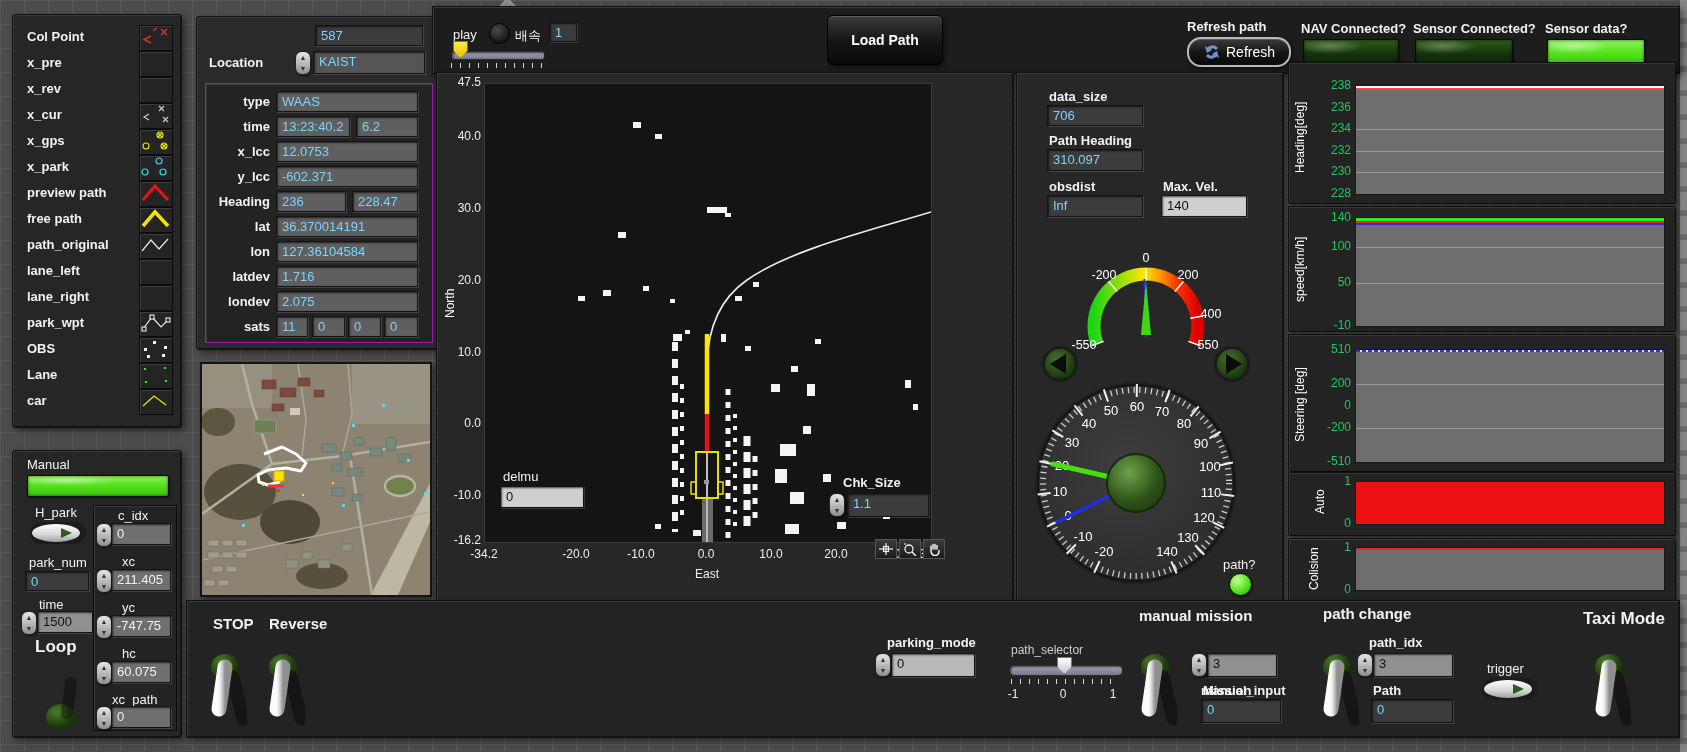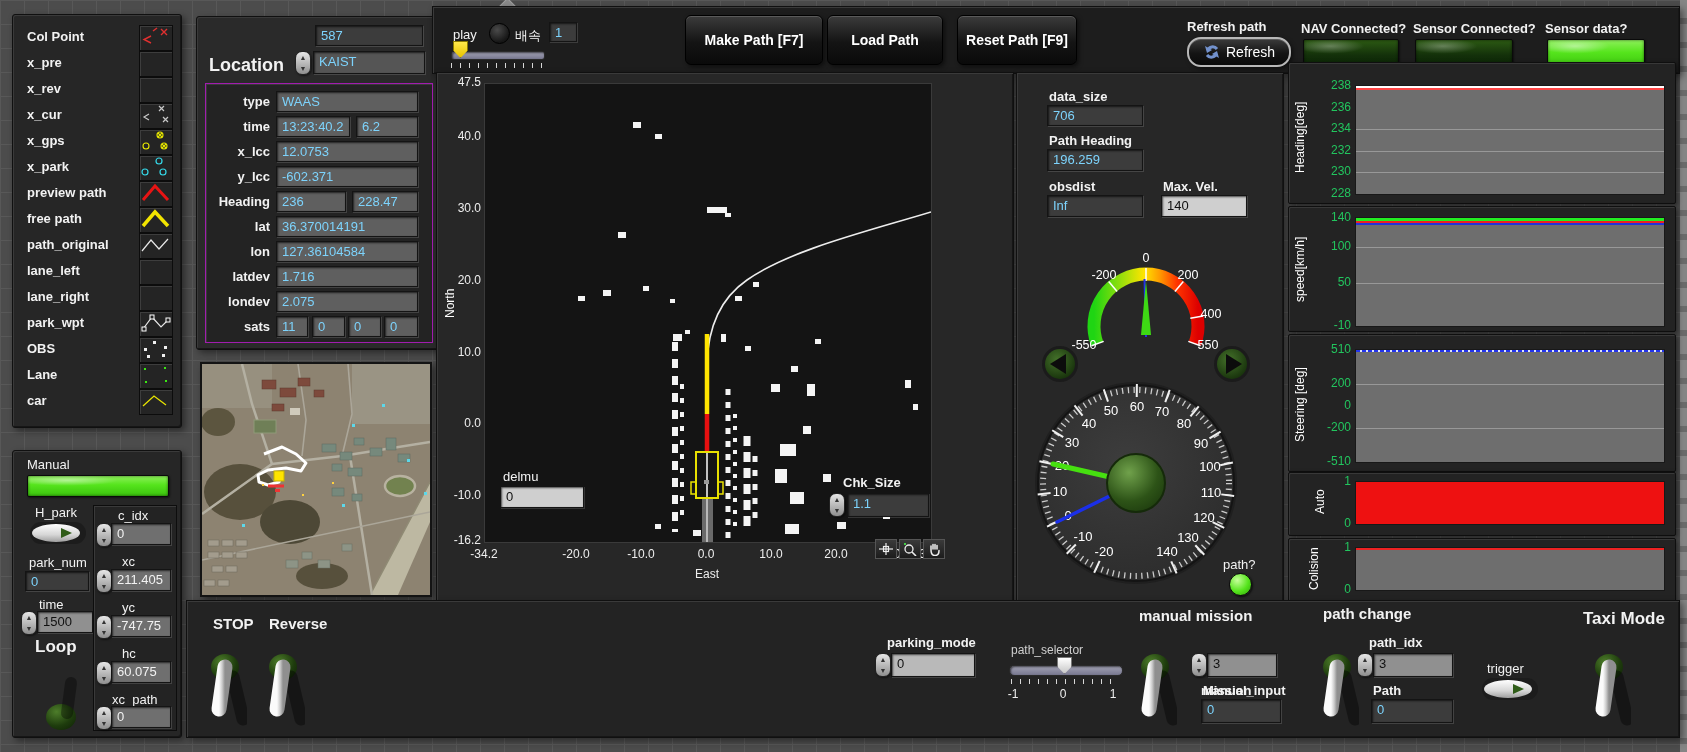--- a/index.html
+++ b/index.html
@@ -243,21 +243,21 @@
     <div class="legend-box">
       <svg width="32" height="22">
           <polyline points="3,16 14,6 26,15" stroke="#e8e400" stroke-width="1.3" fill="none"></polyline>
         </svg>
     </div>
   </div>
 </div>
 
 <div class="panel" style="left:196px;top:16px;width:242px;height:332px;background:#2a2a2a;">
   <div class="fld dark" style="left:118px;top:8px;width:108px;height:21px;">587</div>
-  <span class="lbl" style="left:12px;top:38px;font-size:18px;">Location</span>
+  <span class="lbl" style="left:12px;top:38px;font-size:13px;">Location</span>
   <div class="spin" style="left:98px;top:34px;">
       <div>▲</div>
       <div>▼</div>
     </div>
   <div class="fld" style="left:116px;top:34px;width:112px;height:23px;background:#555;">KAIST</div>
 
   <div class="abs" style="left:8px;top:66px;width:226px;height:258px;background:#232323;border:1px solid #a21caf;box-shadow:inset 1px 1px 0 #3a3a3a;">
     <span class="lbl" style="left:0;top:10px;width:64px;text-align:right;">type</span>
     <div class="fld" style="left:70px;top:7px;width:142px;height:21px;">WAAS</div>
 
@@ -379,23 +379,21 @@
 <div class="panel" style="left:432px;top:6px;width:1246px;height:66px;background:#1d1d1d;border-radius:0;">
   <span class="lbl plain" style="left:20px;top:20px;">play</span>
   <div class="abs" style="left:56px;top:16px;width:19px;height:19px;border-radius:50%;border:1px solid #000;
               background:radial-gradient(circle at 38% 32%,#4a4a4a,#161616 70%),radial-gradient(circle at 60% 60%,rgba(60,160,40,.4),transparent 60%);"></div>
   <span class="lbl plain" style="left:82px;top:20px;">배속</span>
   <div class="fld dark" style="left:116px;top:15px;width:28px;height:20px;">1</div>
   <div class="track" style="left:18px;top:44px;width:92px;height:7px;"></div>
   <div class="ptr" style="left:20px;top:34px;background:linear-gradient(180deg,#ffe84a,#e8c400);border:1px solid #8a7a00;"></div>
   <div class="ticksrow" style="left:18px;top:56px;width:92px;"></div>
 
-  <div class="btn dark" style="left:252px;top:8px;width:138px;height:50px;">Make Path [F7]</div>
   <div class="btn dark" style="left:394px;top:8px;width:116px;height:50px;">Load Path</div>
-  <div class="btn dark" style="left:524px;top:8px;width:120px;height:50px;">Reset Path [F9]</div>
 
   <span class="lbl" style="left:754px;top:12px;">Refresh path</span>
   <div class="btn dark" style="left:754px;top:30px;width:104px;height:30px;border-radius:14px;border:2px solid #b8b8b8;font-weight:normal;">
     <svg width="18" height="16" style="margin-right:5px;">
       <path d="M14 5 A5.5 5.5 0 0 0 4.5 6.5" stroke="#7291cc" stroke-width="3" fill="none"></path>
       <path d="M2 2 L4 9 L9 6 Z" fill="#7291cc"></path>
       <path d="M4 11 A5.5 5.5 0 0 0 13.5 9.5" stroke="#7291cc" stroke-width="3" fill="none"></path>
       <path d="M16 14 L14 7 L9 10 Z" fill="#7291cc"></path>
     </svg>
     <span>Refresh</span>
@@ -520,21 +518,21 @@
         <path d="M3 7 V3 M5 6 V1.5 M7 6 V1.5 M9 6 V2.5 M3 7 c0 4 2 5.5 4 5.5 s4-1.5 4-5" stroke="#eee" stroke-width="1.5" fill="none" stroke-linecap="round"></path>
       </svg>
   </div>
 </div>
 
 <div class="panel" style="left:1016px;top:72px;width:266px;height:528px;background:#272727;border-radius:0;">
   <span class="lbl" style="left:32px;top:16px;">data_size</span>
   <div class="fld dark" style="left:30px;top:32px;width:96px;height:21px;">706</div>
 
   <span class="lbl" style="left:32px;top:60px;">Path Heading</span>
-  <div class="fld dark" style="left:30px;top:76px;width:96px;height:22px;">196.259</div>
+  <div class="fld dark" style="left:30px;top:76px;width:96px;height:22px;">310.097</div>
 
   <span class="lbl" style="left:32px;top:106px;">obsdist</span>
   <div class="fld dark" style="left:30px;top:122px;width:96px;height:22px;">Inf</div>
 
   <span class="lbl" style="left:146px;top:106px;">Max. Vel.</span>
   <div class="fld light" style="left:144px;top:122px;width:86px;height:22px;">140</div>
 
   <svg class="abs" style="left:4px;top:158px;" width="250" height="122" viewBox="0 0 250 122">
     <path d="M76.1 112.8 A52 52 0 1 1 173.9 112.8" fill="none" stroke="url(#ggauge)" stroke-width="13"></path>
     <g stroke="#fff" stroke-width="1.5">

